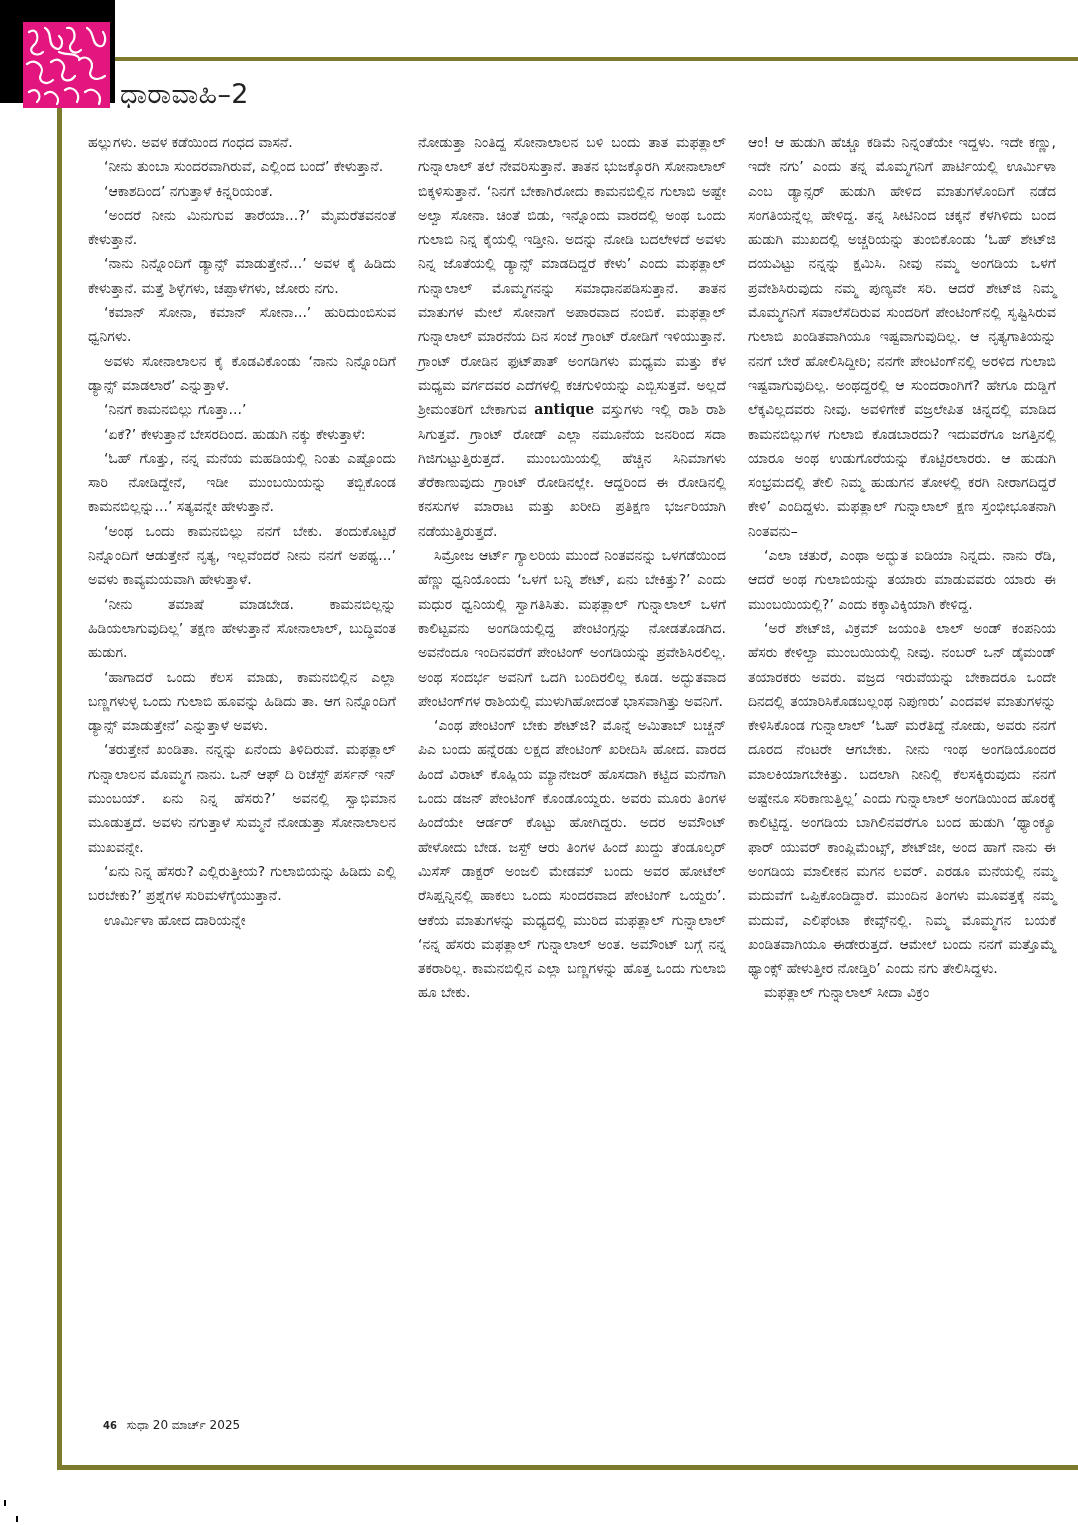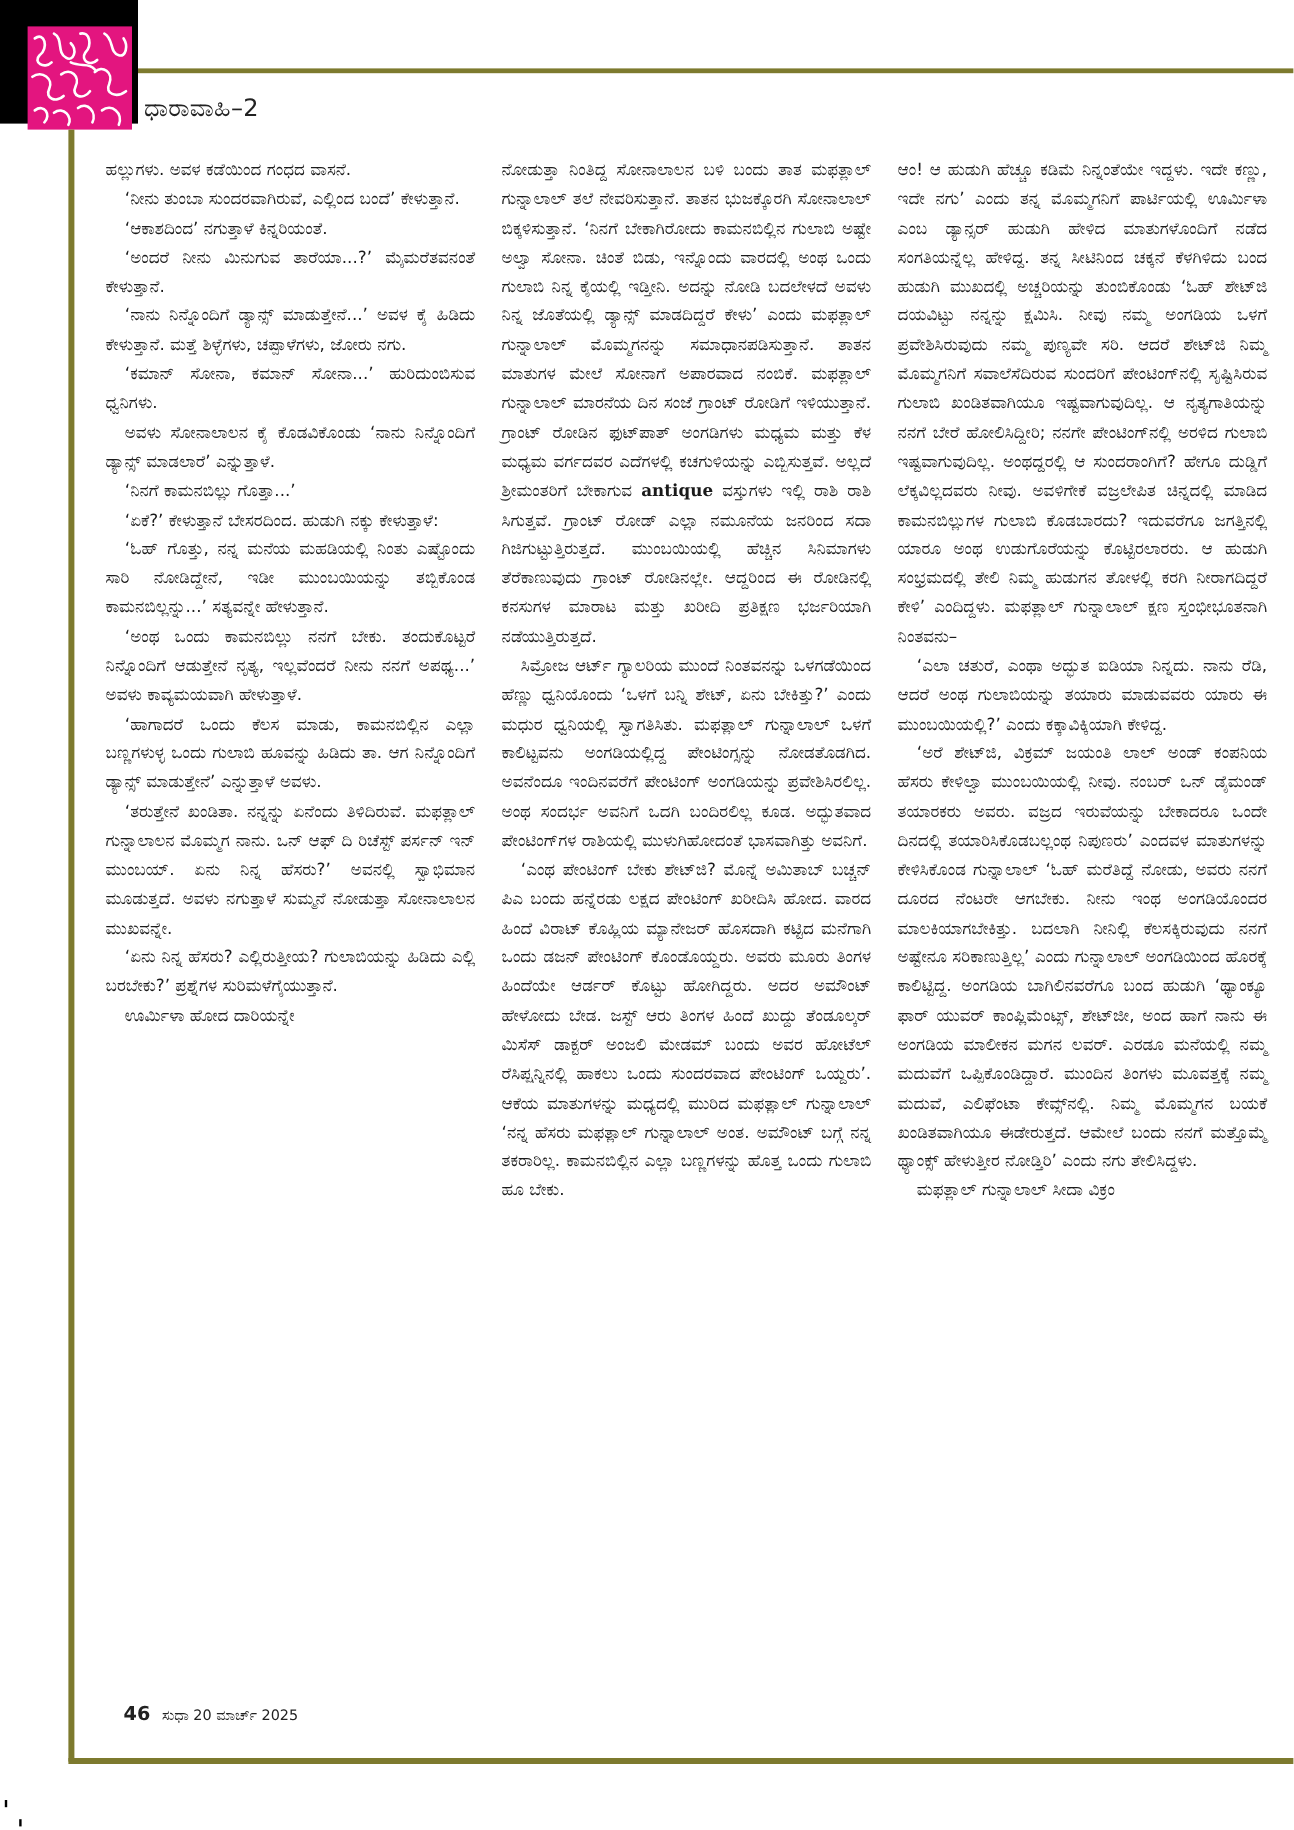--- a/index.html
+++ b/index.html
@@ -18,35 +18,35 @@
   .frame-top {
     position: absolute; left: 115px; top: 57px; right: 0; height: 4px; background: #7d7a2e;
   }
   .frame-left {
     position: absolute; left: 57px; top: 108px; width: 5px; bottom: 57px; background: #7d7a2e;
   }
   .frame-bottom {
     position: absolute; left: 57px; right: 0; top: 1465px; height: 5px; background: #7d7a2e;
   }
   .section-title {
-    position: absolute; left: 120px; top: 78px; font-size: 20px; color: #222;
+    position: absolute; left: 120px; top: 78px; font-size: 27px; color: #222;
     letter-spacing: 0.3px;
   }
   .columns {
     position: absolute; left: 88px; top: 130px; width: 968px; height: 1265px;
     display: flex; gap: 22px;
   }
   .col { flex: 1; font-size: 14px; line-height: 24.3px; text-align: justify; }
   .col p { margin: 0; text-indent: 16px; }
   .col p.noindent { text-indent: 0; }
   .latin { font-family: "DejaVu Serif", "Liberation Serif", serif; font-weight: bold; }
   .footer {
     position: absolute; left: 103px; top: 1418px; font-size: 12px; color: #222;
   }
-  .footer .pg { font-weight: bold; font-size: 16px; margin-right: 6px; }
+  .footer .pg { font-weight: bold; font-size: 10px; margin-right: 6px; }
   .crop-mark { position: absolute; width: 2px; height: 6px; background: #000; }
 </style>
 </head>
 <body>
 
 <div class="corner-black"></div>
 <div class="logo">
   <svg viewBox="0 0 87 86" xmlns="http://www.w3.org/2000/svg" fill="none" stroke="#ffffff" stroke-width="2.2" stroke-linecap="round">
     <path d="M6 10 C14 4, 18 18, 10 24 C4 30, 14 36, 20 30"></path>
     <path d="M22 6 C30 10, 24 22, 32 26 C38 30, 42 20, 36 14"></path>
@@ -74,20 +74,21 @@
       <p><span>‘ನೀನು ತುಂಬಾ ಸುಂದರವಾಗಿರುವೆ, ಎಲ್ಲಿಂದ ಬಂದೆ’ ಕೇಳುತ್ತಾನೆ.</span></p>
       <p><span>‘ಆಕಾಶದಿಂದ’ ನಗುತ್ತಾಳೆ ಕಿನ್ನರಿಯಂತೆ.</span></p>
       <p><span>‘ಅಂದರೆ ನೀನು ಮಿನುಗುವ ತಾರೆಯಾ...?’ ಮೈಮರೆತವನಂತೆ ಕೇಳುತ್ತಾನೆ.</span></p>
       <p><span>‘ನಾನು ನಿನ್ನೊಂದಿಗೆ ಡ್ಯಾನ್ಸ್ ಮಾಡುತ್ತೇನೆ...’ ಅವಳ ಕೈ ಹಿಡಿದು ಕೇಳುತ್ತಾನೆ. ಮತ್ತೆ ಶಿಳ್ಳೆಗಳು, ಚಪ್ಪಾಳೆಗಳು, ಜೋರು ನಗು.</span></p>
       <p><span>‘ಕಮಾನ್ ಸೋನಾ, ಕಮಾನ್ ಸೋನಾ...’ ಹುರಿದುಂಬಿಸುವ ಧ್ವನಿಗಳು.</span></p>
       <p><span>ಅವಳು ಸೋನಾಲಾಲನ ಕೈ ಕೊಡವಿಕೊಂಡು ‘ನಾನು ನಿನ್ನೊಂದಿಗೆ ಡ್ಯಾನ್ಸ್ ಮಾಡಲಾರೆ’ ಎನ್ನುತ್ತಾಳೆ.</span></p>
       <p><span>‘ನಿನಗೆ ಕಾಮನಬಿಲ್ಲು ಗೊತ್ತಾ...’</span></p>
       <p><span>‘ಏಕೆ?’ ಕೇಳುತ್ತಾನೆ ಬೇಸರದಿಂದ. ಹುಡುಗಿ ನಕ್ಕು ಕೇಳುತ್ತಾಳೆ:</span></p>
       <p><span>‘ಓಹ್ ಗೊತ್ತು, ನನ್ನ ಮನೆಯ ಮಹಡಿಯಲ್ಲಿ ನಿಂತು ಎಷ್ಟೊಂದು ಸಾರಿ ನೋಡಿದ್ದೇನೆ, ಇಡೀ ಮುಂಬಯಿಯನ್ನು ತಬ್ಬಿಕೊಂಡ ಕಾಮನಬಿಲ್ಲನ್ನು...’ ಸತ್ಯವನ್ನೇ ಹೇಳುತ್ತಾನೆ.</span></p>
       <p><span>‘ಅಂಥ ಒಂದು ಕಾಮನಬಿಲ್ಲು ನನಗೆ ಬೇಕು. ತಂದುಕೊಟ್ಟರೆ ನಿನ್ನೊಂದಿಗೆ ಆಡುತ್ತೇನೆ ನೃತ್ಯ, ಇಲ್ಲವೆಂದರೆ ನೀನು ನನಗೆ ಅಪಥ್ಯ...’ ಅವಳು ಕಾವ್ಯಮಯವಾಗಿ ಹೇಳುತ್ತಾಳೆ.</span></p>
+      <p><span>‘ನೀನು ತಮಾಷೆ ಮಾಡಬೇಡ. ಕಾಮನಬಿಲ್ಲನ್ನು ಹಿಡಿಯಲಾಗುವುದಿಲ್ಲ’ ತಕ್ಷಣ ಹೇಳುತ್ತಾನೆ ಸೋನಾಲಾಲ್, ಬುದ್ಧಿವಂತ ಹುಡುಗ.</span></p>
       <p><span>‘ಹಾಗಾದರೆ ಒಂದು ಕೆಲಸ ಮಾಡು, ಕಾಮನಬಿಲ್ಲಿನ ಎಲ್ಲಾ ಬಣ್ಣಗಳುಳ್ಳ ಒಂದು ಗುಲಾಬಿ ಹೂವನ್ನು ಹಿಡಿದು ತಾ. ಆಗ ನಿನ್ನೊಂದಿಗೆ ಡ್ಯಾನ್ಸ್ ಮಾಡುತ್ತೇನೆ’ ಎನ್ನುತ್ತಾಳೆ ಅವಳು.</span></p>
       <p><span>‘ತರುತ್ತೇನೆ ಖಂಡಿತಾ. ನನ್ನನ್ನು ಏನೆಂದು ತಿಳಿದಿರುವೆ. ಮಫತ್ಲಾಲ್ ಗುನ್ನಾಲಾಲನ ಮೊಮ್ಮಗ ನಾನು. ಒನ್ ಆಫ್ ದಿ ರಿಚೆಸ್ಟ್ ಪರ್ಸನ್ ಇನ್ ಮುಂಬಯ್. ಏನು ನಿನ್ನ ಹೆಸರು?’ ಅವನಲ್ಲಿ ಸ್ವಾಭಿಮಾನ ಮೂಡುತ್ತದೆ. ಅವಳು ನಗುತ್ತಾಳೆ ಸುಮ್ಮನೆ ನೋಡುತ್ತಾ ಸೋನಾಲಾಲನ ಮುಖವನ್ನೇ.</span></p>
       <p><span>‘ಏನು ನಿನ್ನ ಹೆಸರು? ಎಲ್ಲಿರುತ್ತೀಯ? ಗುಲಾಬಿಯನ್ನು ಹಿಡಿದು ಎಲ್ಲಿ ಬರಬೇಕು?’ ಪ್ರಶ್ನೆಗಳ ಸುರಿಮಳೆಗೈಯುತ್ತಾನೆ.</span></p>
       <p><span>ಊರ್ಮಿಳಾ ಹೋದ ದಾರಿಯನ್ನೇ</span></p>
     </div>
   <div class="col">
       <p class="noindent"><span>ನೋಡುತ್ತಾ ನಿಂತಿದ್ದ ಸೋನಾಲಾಲನ ಬಳಿ ಬಂದು ತಾತ ಮಫತ್ಲಾಲ್ ಗುನ್ನಾಲಾಲ್ ತಲೆ ನೇವರಿಸುತ್ತಾನೆ. ತಾತನ ಭುಜಕ್ಕೊರಗಿ ಸೋನಾಲಾಲ್ ಬಿಕ್ಕಳಿಸುತ್ತಾನೆ. ‘ನಿನಗೆ ಬೇಕಾಗಿರೋದು ಕಾಮನಬಿಲ್ಲಿನ ಗುಲಾಬಿ ಅಷ್ಟೇ ಅಲ್ವಾ ಸೋನಾ. ಚಿಂತೆ ಬಿಡು, ಇನ್ನೊಂದು ವಾರದಲ್ಲಿ ಅಂಥ ಒಂದು ಗುಲಾಬಿ ನಿನ್ನ ಕೈಯಲ್ಲಿ ಇಡ್ತೀನಿ. ಅದನ್ನು ನೋಡಿ ಬದಲೇಳದೆ ಅವಳು ನಿನ್ನ ಜೊತೆಯಲ್ಲಿ ಡ್ಯಾನ್ಸ್ ಮಾಡದಿದ್ದರೆ ಕೇಳು’ ಎಂದು ಮಫತ್ಲಾಲ್ ಗುನ್ನಾಲಾಲ್ ಮೊಮ್ಮಗನನ್ನು ಸಮಾಧಾನಪಡಿಸುತ್ತಾನೆ. ತಾತನ ಮಾತುಗಳ ಮೇಲೆ ಸೋನಾಗೆ ಅಪಾರವಾದ ನಂಬಿಕೆ. ಮಫತ್ಲಾಲ್ ಗುನ್ನಾಲಾಲ್ ಮಾರನೆಯ ದಿನ ಸಂಜೆ ಗ್ರಾಂಟ್ ರೋಡಿಗೆ ಇಳಿಯುತ್ತಾನೆ. ಗ್ರಾಂಟ್ ರೋಡಿನ ಫುಟ್‌ಪಾತ್ ಅಂಗಡಿಗಳು ಮಧ್ಯಮ ಮತ್ತು ಕೆಳ ಮಧ್ಯಮ ವರ್ಗದವರ ಎದೆಗಳಲ್ಲಿ ಕಚಗುಳಿಯನ್ನು ಎಬ್ಬಿಸುತ್ತವೆ. ಅಲ್ಲದೆ ಶ್ರೀಮಂತರಿಗೆ ಬೇಕಾಗುವ </span><span class="latin">antique</span><span> ವಸ್ತುಗಳು ಇಲ್ಲಿ ರಾಶಿ ರಾಶಿ ಸಿಗುತ್ತವೆ. ಗ್ರಾಂಟ್ ರೋಡ್ ಎಲ್ಲಾ ನಮೂನೆಯ ಜನರಿಂದ ಸದಾ ಗಿಜಿಗುಟ್ಟುತ್ತಿರುತ್ತದೆ. ಮುಂಬಯಿಯಲ್ಲಿ ಹೆಚ್ಚಿನ ಸಿನಿಮಾಗಳು ತೆರೆಕಾಣುವುದು ಗ್ರಾಂಟ್ ರೋಡಿನಲ್ಲೇ. ಆದ್ದರಿಂದ ಈ ರೋಡಿನಲ್ಲಿ ಕನಸುಗಳ ಮಾರಾಟ ಮತ್ತು ಖರೀದಿ ಪ್ರತಿಕ್ಷಣ ಭರ್ಜರಿಯಾಗಿ ನಡೆಯುತ್ತಿರುತ್ತದೆ.</span></p>
       <p><span>ಸಿಮ್ರೋಜ ಆರ್ಟ್ ಗ್ಯಾಲರಿಯ ಮುಂದೆ ನಿಂತವನನ್ನು ಒಳಗಡೆಯಿಂದ ಹೆಣ್ಣು ಧ್ವನಿಯೊಂದು ‘ಒಳಗೆ ಬನ್ನಿ ಶೇಟ್, ಏನು ಬೇಕಿತ್ತು?’ ಎಂದು ಮಧುರ ಧ್ವನಿಯಲ್ಲಿ ಸ್ವಾಗತಿಸಿತು. ಮಫತ್ಲಾಲ್ ಗುನ್ನಾಲಾಲ್ ಒಳಗೆ ಕಾಲಿಟ್ಟವನು ಅಂಗಡಿಯಲ್ಲಿದ್ದ ಪೇಂಟಿಂಗ್ಸನ್ನು ನೋಡತೊಡಗಿದ. ಅವನೆಂದೂ ಇಂದಿನವರೆಗೆ ಪೇಂಟಿಂಗ್ ಅಂಗಡಿಯನ್ನು ಪ್ರವೇಶಿಸಿರಲಿಲ್ಲ. ಅಂಥ ಸಂದರ್ಭ ಅವನಿಗೆ ಒದಗಿ ಬಂದಿರಲಿಲ್ಲ ಕೂಡ. ಅದ್ಭುತವಾದ ಪೇಂಟಿಂಗ್‌ಗಳ ರಾಶಿಯಲ್ಲಿ ಮುಳುಗಿಹೋದಂತೆ ಭಾಸವಾಗಿತ್ತು ಅವನಿಗೆ.</span></p>
       <p><span>‘ಎಂಥ ಪೇಂಟಿಂಗ್ ಬೇಕು ಶೇಟ್‌ಜಿ? ಮೊನ್ನೆ ಅಮಿತಾಬ್ ಬಚ್ಚನ್ ಪಿಎ ಬಂದು ಹನ್ನೆರಡು ಲಕ್ಷದ ಪೇಂಟಿಂಗ್ ಖರೀದಿಸಿ ಹೋದ. ವಾರದ ಹಿಂದೆ ವಿರಾಟ್ ಕೊಹ್ಲಿಯ ಮ್ಯಾನೇಜರ್ ಹೊಸದಾಗಿ ಕಟ್ಟಿದ ಮನೆಗಾಗಿ ಒಂದು ಡಜನ್ ಪೇಂಟಿಂಗ್ ಕೊಂಡೊಯ್ದರು. ಅವರು ಮೂರು ತಿಂಗಳ ಹಿಂದೆಯೇ ಆರ್ಡರ್ ಕೊಟ್ಟು ಹೋಗಿದ್ದರು. ಅದರ ಅಮೌಂಟ್ ಹೇಳೋದು ಬೇಡ. ಜಸ್ಟ್ ಆರು ತಿಂಗಳ ಹಿಂದೆ ಖುದ್ದು ತೆಂಡೂಲ್ಕರ್ ಮಿಸೆಸ್ ಡಾಕ್ಟರ್ ಅಂಜಲಿ ಮೇಡಮ್ ಬಂದು ಅವರ ಹೋಟೆಲ್ ರೆಸಿಪ್ಷನ್ನಿನಲ್ಲಿ ಹಾಕಲು ಒಂದು ಸುಂದರವಾದ ಪೇಂಟಿಂಗ್ ಒಯ್ದರು’. ಆಕೆಯ ಮಾತುಗಳನ್ನು ಮಧ್ಯದಲ್ಲಿ ಮುರಿದ ಮಫತ್ಲಾಲ್ ಗುನ್ನಾಲಾಲ್ ‘ನನ್ನ ಹೆಸರು ಮಫತ್ಲಾಲ್ ಗುನ್ನಾಲಾಲ್ ಅಂತ. ಅಮೌಂಟ್ ಬಗ್ಗೆ ನನ್ನ ತಕರಾರಿಲ್ಲ. ಕಾಮನಬಿಲ್ಲಿನ ಎಲ್ಲಾ ಬಣ್ಣಗಳನ್ನು ಹೊತ್ತ ಒಂದು ಗುಲಾಬಿ ಹೂ ಬೇಕು.</span></p>
     </div>

